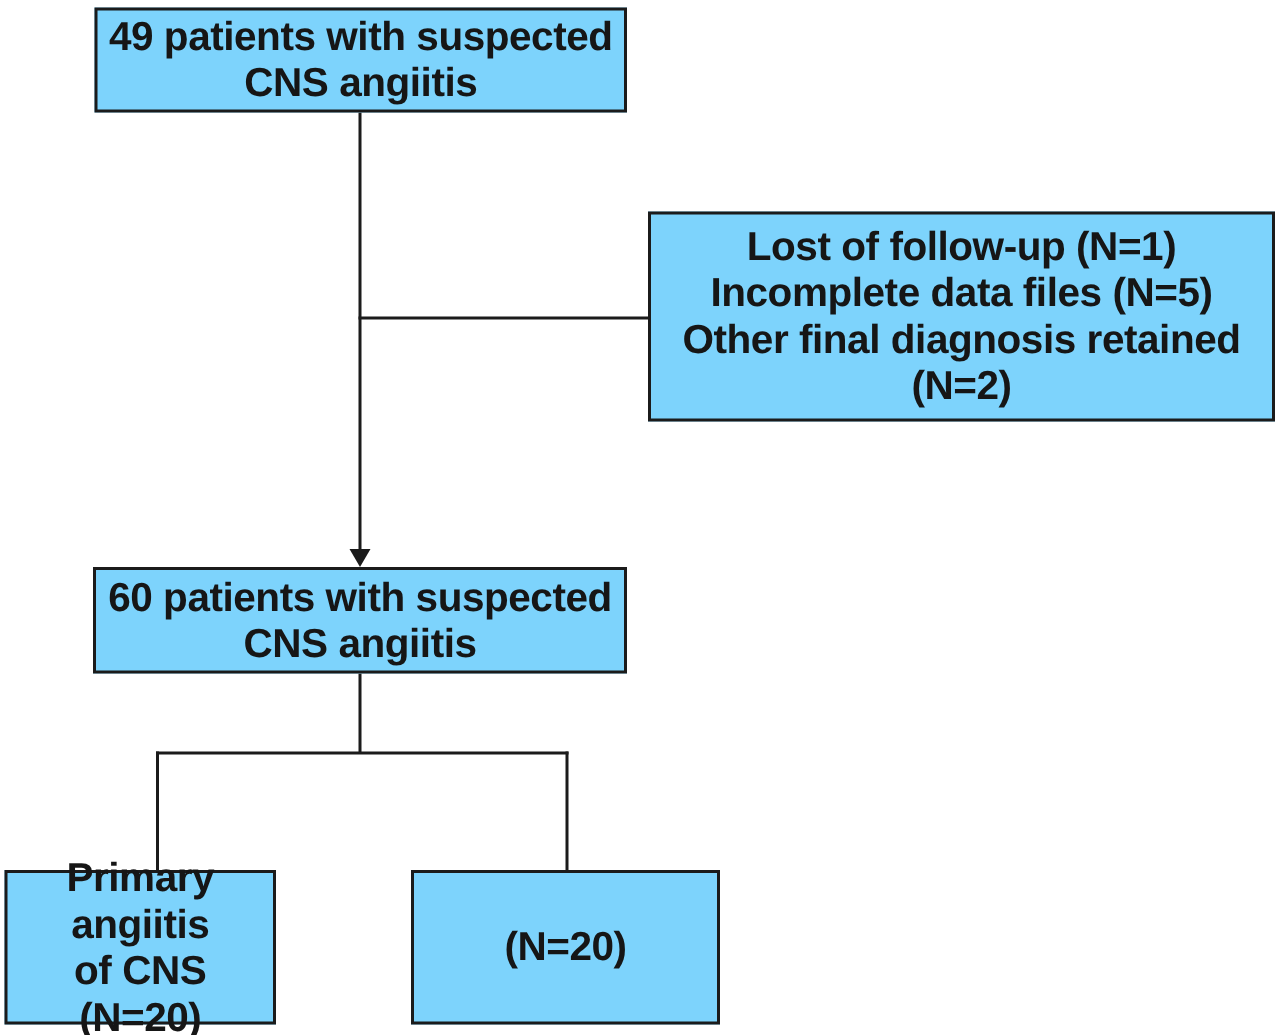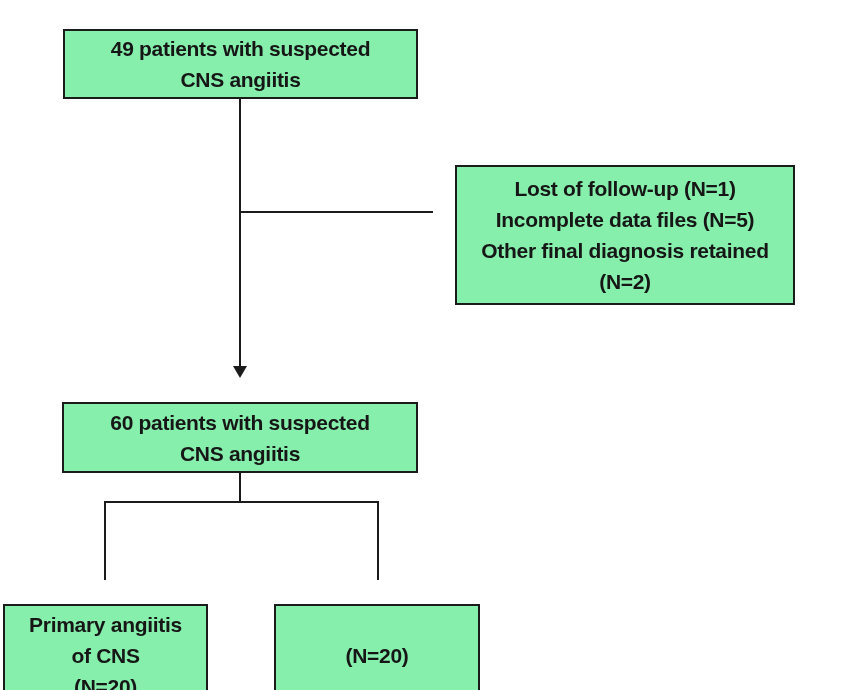--- a/index.html
+++ b/index.html
@@ -11,51 +11,50 @@
     position: relative;
     width: 856px;
     height: 690px;
     background: #ffffff;
     font-family: "Liberation Sans", sans-serif;
     overflow: hidden;
   }
   .node {
     position: absolute;
     border: 2px solid #1b1b1b;
-    background: #86efac;
+    background: #7dd3fc;
     box-sizing: border-box;
     display: flex;
     flex-direction: column;
     justify-content: center;
     align-items: center;
     text-align: center;
     color: #161616;
-    font-size: 21px;
+    font-size: 27px;
     font-weight: 700;
     line-height: 31px;
     letter-spacing: -0.3px;
-    margin-top: 24px;
   }
   .connector {
     position: absolute;
     background: #1b1b1b;
   }
   .arrow-down {
     position: absolute;
     width: 0;
     height: 0;
     border-left: 7px solid transparent;
     border-right: 7px solid transparent;
     border-top: 12px solid #1b1b1b;
   }
   
   .node-initial    { left: 63px;  top: 5px;   width: 355px; height: 70px; }
-  .node-exclusions { left: 455px; top: 141px; width: 340px; height: 140px; }
+  .node-exclusions { left: 432px; top: 141px; width: 418px; height: 140px; }
   .node-included   { left: 62px;  top: 378px; width: 356px; height: 71px; }
-  .node-primary    { left: 3px;   top: 580px; width: 205px; height: 103px; }
+  .node-primary    { left: 3px;   top: 580px; width: 181px; height: 103px; }
   .node-secondary  { left: 274px; top: 580px; width: 206px; height: 103px; }
   
   .c-v-top        { left: 239px; top: 75px;  width: 2px;   height: 292px; }
   .c-h-exclusion  { left: 239px; top: 211px; width: 194px; height: 2px; }
   .c-arrow        { left: 233px; top: 366px; }
   .c-v-mid        { left: 239px; top: 449px; width: 2px;   height: 53px; }
   .c-h-split      { left: 104px; top: 501px; width: 275px; height: 2px; }
   .c-v-left       { left: 104px; top: 501px; width: 2px;   height: 79px; }
   .c-v-right      { left: 377px; top: 501px; width: 2px;   height: 79px; }
 </style>

